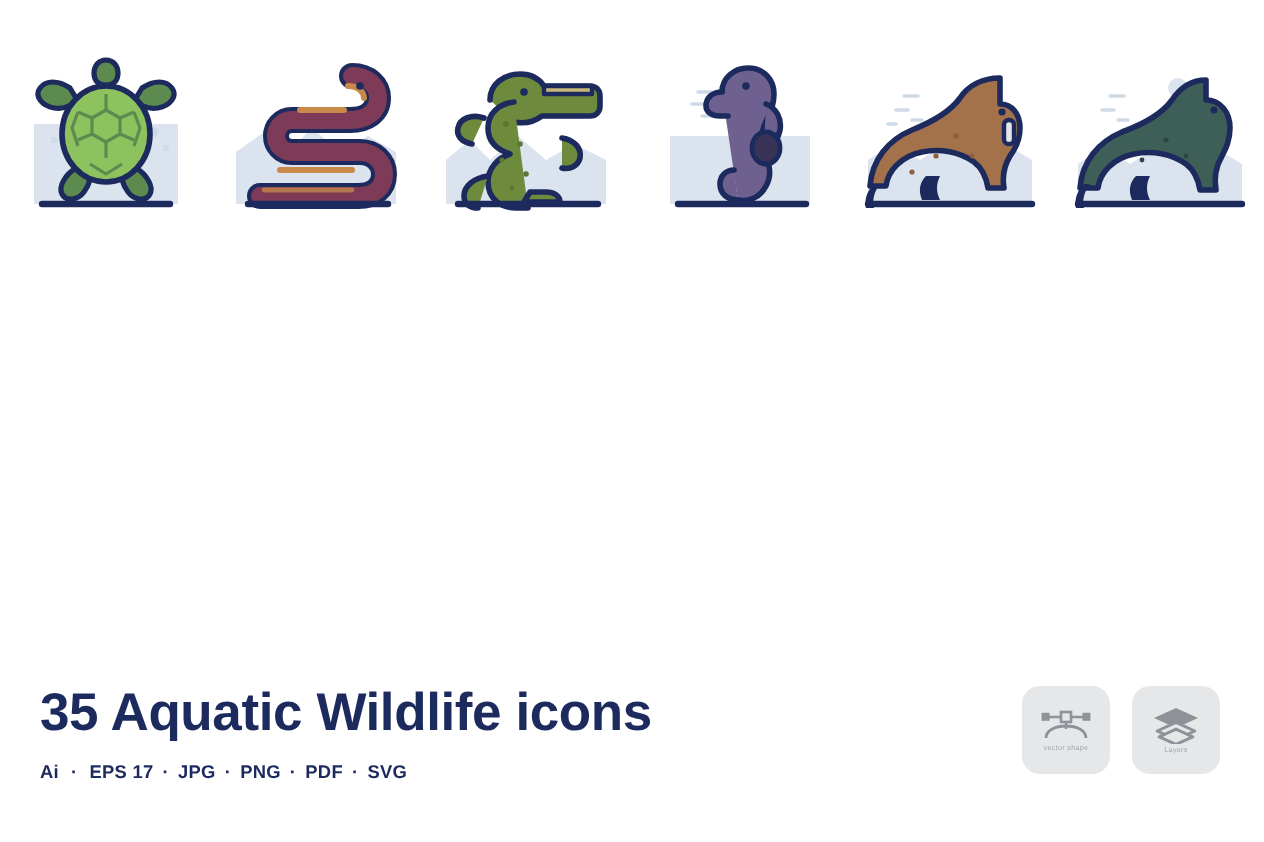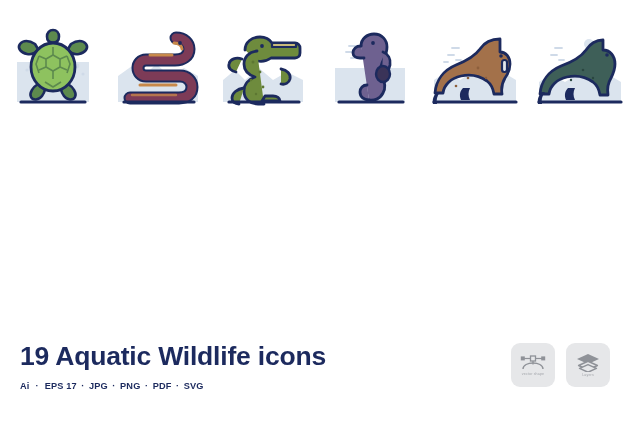--- a/index.html
+++ b/index.html
@@ -233,21 +233,21 @@
           <circle cx="40" cy="58" r="1.2"></circle>
         <circle cx="62" cy="56" r="1.2"></circle>
       </g>
       <line x1="8" y1="80" x2="90" y2="80" stroke="#1c2a5e" stroke-width="3.2" stroke-linecap="round"></line>
     </svg>
   </div>
 
 </div>
 
 <div id="title-block">
-  <h1 id="page-title">19 Aquatic Wildlife icons</h1>
+  <h1 id="page-title">35 Aquatic Wildlife icons</h1>
   <div id="format-list">
     <span class="fmt-item">Ai</span>
     <span class="fmt-sep wide">·</span>
     <span class="fmt-item">EPS 17</span>
     <span class="fmt-sep">·</span>
     <span class="fmt-item">JPG</span>
     <span class="fmt-sep">·</span>
     <span class="fmt-item">PNG</span>
     <span class="fmt-sep">·</span>
     <span class="fmt-item">PDF</span>

